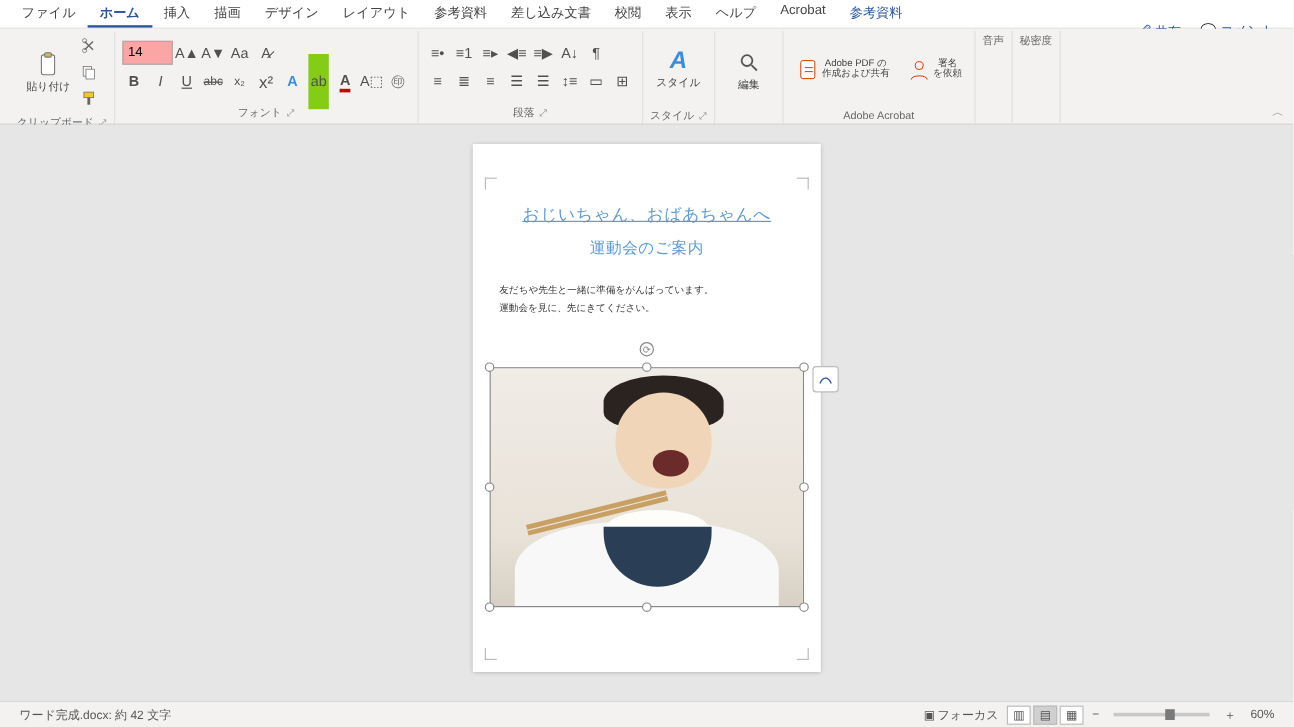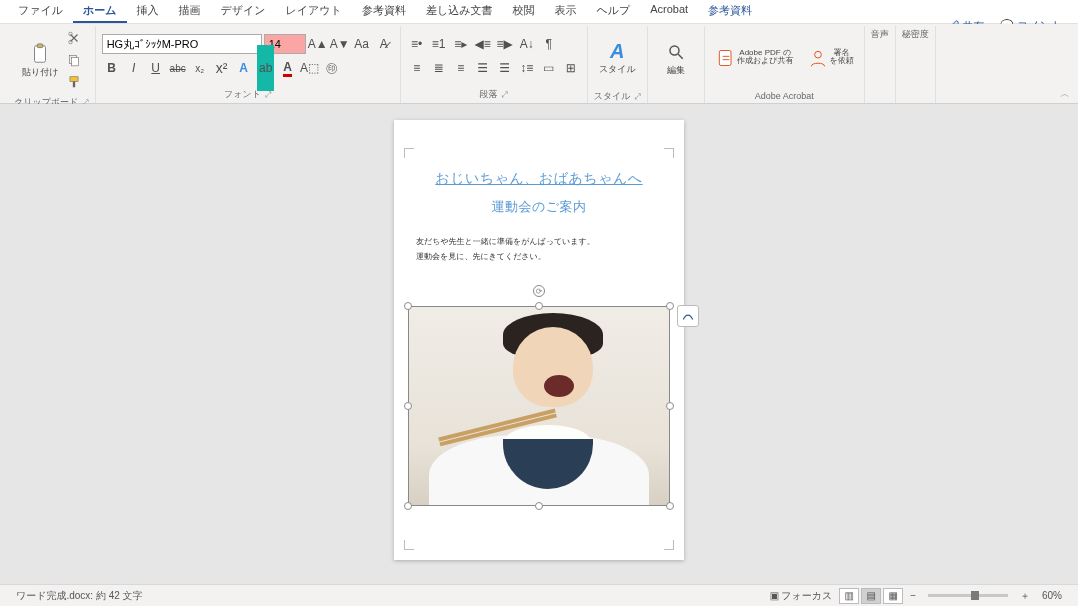--- a/index.html
+++ b/index.html
@@ -132,37 +132,36 @@
           </span>
       </div>
     </div>
     <div class="group-label"><span>クリップボード</span><span class="dialog-launcher">⤢</span></div>
   </div>
 
   <div class="ribbon-group">
     <div class="group-body">
       <div class="font-area">
         <div class="font-row">
-          <input class="font-select" value="HG丸ｺﾞｼｯｸM-PRO" style="">
           <input class="size-select" value="14" style="">
           <span class="sm-btn">A▲</span>
           <span class="sm-btn">A▼</span>
           <span class="sm-btn">Aa</span>
           <span class="sm-btn">A̷</span>
         </div>
         <div class="font-row">
           <span class="sm-btn" style="font-weight:bold">B</span>
           <span class="sm-btn" style="font-style:italic">I</span>
           <span class="sm-btn" style="text-decoration:underline">U</span>
           <span class="sm-btn" style="text-decoration:line-through;font-size:10px">abc</span>
           <span class="sm-btn" style="font-size:10px">x₂</span>
           <span class="sm-btn" style="font-size:14px">x²</span>
           <span class="sm-btn" style="color:#3a8dde;font-weight:bold">A</span>
           <span class="sm-btn">
-              <span style="background:#14b8a6;padding:16px 2px">ab</span>
+              <span style="background:#84cc16;padding:16px 2px">ab</span>
             </span>
           <span class="sm-btn">
               <span style="border-bottom:3px solid #c00;font-weight:bold">A</span>
             </span>
           <span class="sm-btn">A⬚</span>
           <span class="sm-btn">㊞</span>
         </div>
       </div>
     </div>
     <div class="group-label"><span>フォント</span><span class="dialog-launcher">⤢</span></div>

